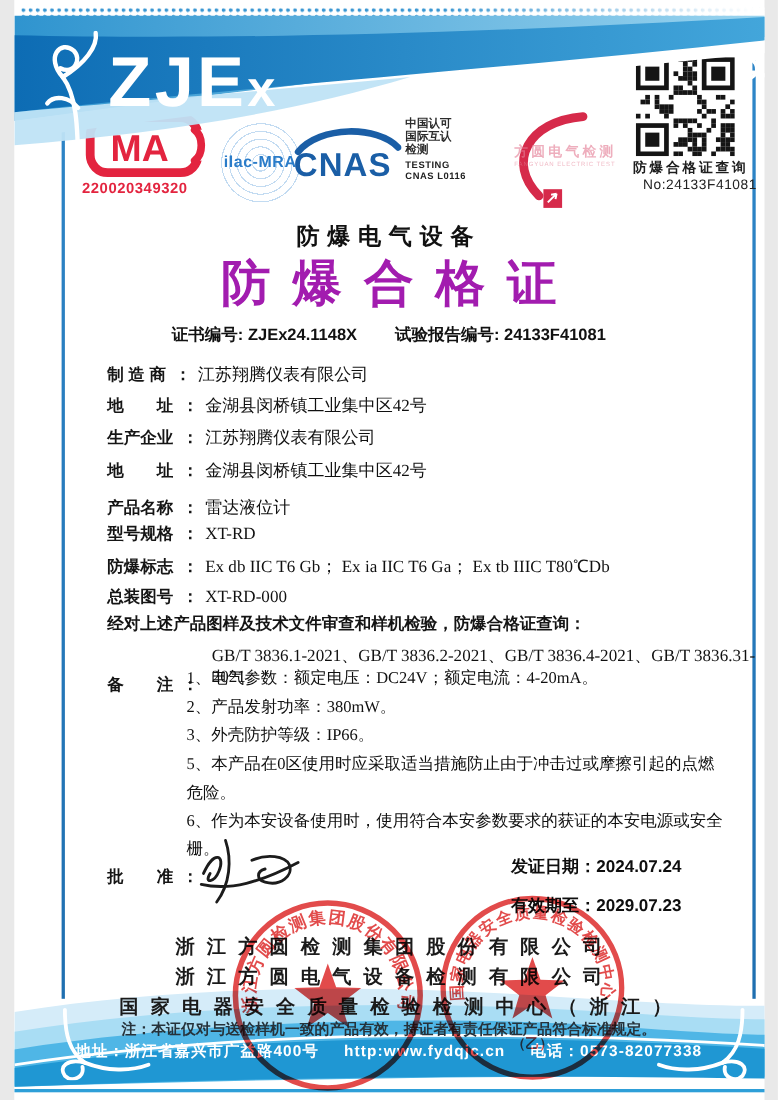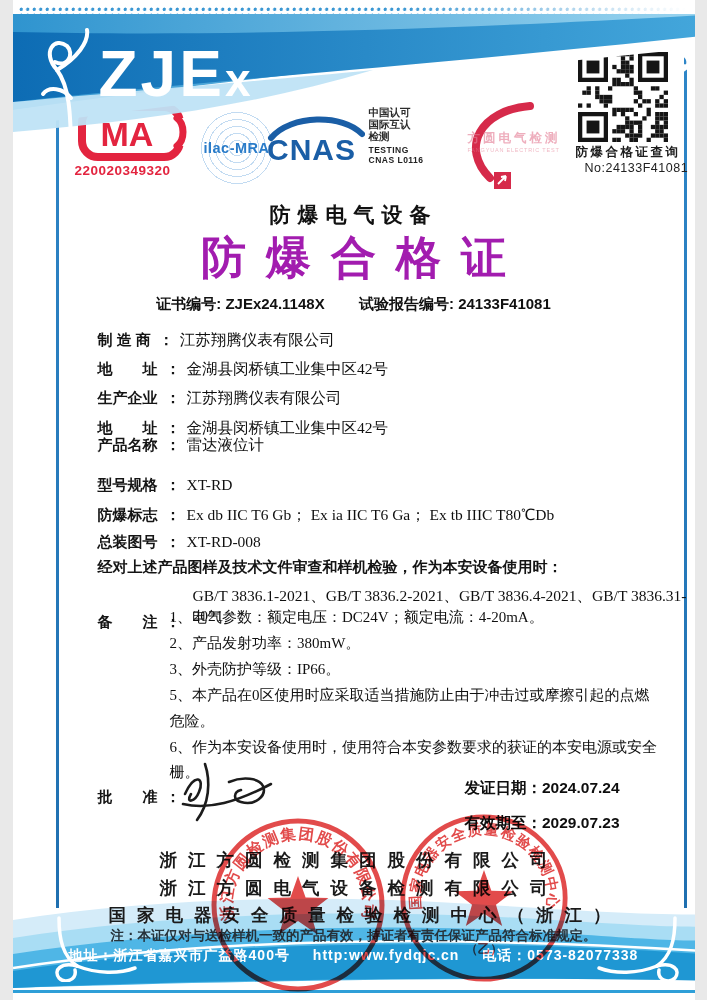--- a/index.html
+++ b/index.html
@@ -278,34 +278,34 @@
   </div>
   <div class="ab frow" style="top:359px;">
     <span class="flabel">地　　址</span><span class="fcolon">：</span><span class="fvalue">金湖县闵桥镇工业集中区42号</span>
   </div>
   <div class="ab frow" style="top:388px;">
     <span class="flabel">生产企业</span><span class="fcolon">：</span><span class="fvalue">江苏翔腾仪表有限公司</span>
   </div>
   <div class="ab frow" style="top:417.5px;">
     <span class="flabel">地　　址</span><span class="fcolon">：</span><span class="fvalue">金湖县闵桥镇工业集中区42号</span>
   </div>
-  <div class="ab frow" style="top:435px;">
+  <div class="ab frow" style="top:451px;">
     <span class="flabel">产品名称</span><span class="fcolon">：</span><span class="fvalue">雷达液位计</span>
   </div>
   <div class="ab frow" style="top:476px;">
     <span class="flabel">型号规格</span><span class="fcolon">：</span><span class="fvalue">XT-RD</span>
   </div>
   <div class="ab frow" style="top:504.5px;">
     <span class="flabel">防爆标志</span><span class="fcolon">：</span><span class="fvalue">Ex db IIC T6 Gb； Ex ia IIC T6 Ga； Ex tb IIIC T80℃Db</span>
   </div>
   <div class="ab frow" style="top:533px;">
-    <span class="flabel">总装图号</span><span class="fcolon">：</span><span class="fvalue">XT-RD-008</span>
-  </div>
-
-  <div class="ab stmt">经对上述产品图样及技术文件审查和样机检验，作为本安设备使用时：</div>
+    <span class="flabel">总装图号</span><span class="fcolon">：</span><span class="fvalue">XT-RD-000</span>
+  </div>
+
+  <div class="ab stmt">经对上述产品图样及技术文件审查和样机检验，防爆合格证查询：</div>
   <div class="ab stds">GB/T 3836.1-2021、GB/T 3836.2-2021、GB/T 3836.4-2021、GB/T 3836.31-2021</div>
 
   <div class="ab frow" style="top:613px;">
     <span class="flabel">备　　注</span><span class="fcolon">：</span>
   </div>
   <div class="ab remarks">
     <div>1、电气参数：额定电压：DC24V；额定电流：4-20mA。</div>
     <div>2、产品发射功率：380mW。</div>
     <div>3、外壳防护等级：IP66。</div>
     <div>5、本产品在0区使用时应采取适当措施防止由于冲击过或摩擦引起的点燃危险。</div>

